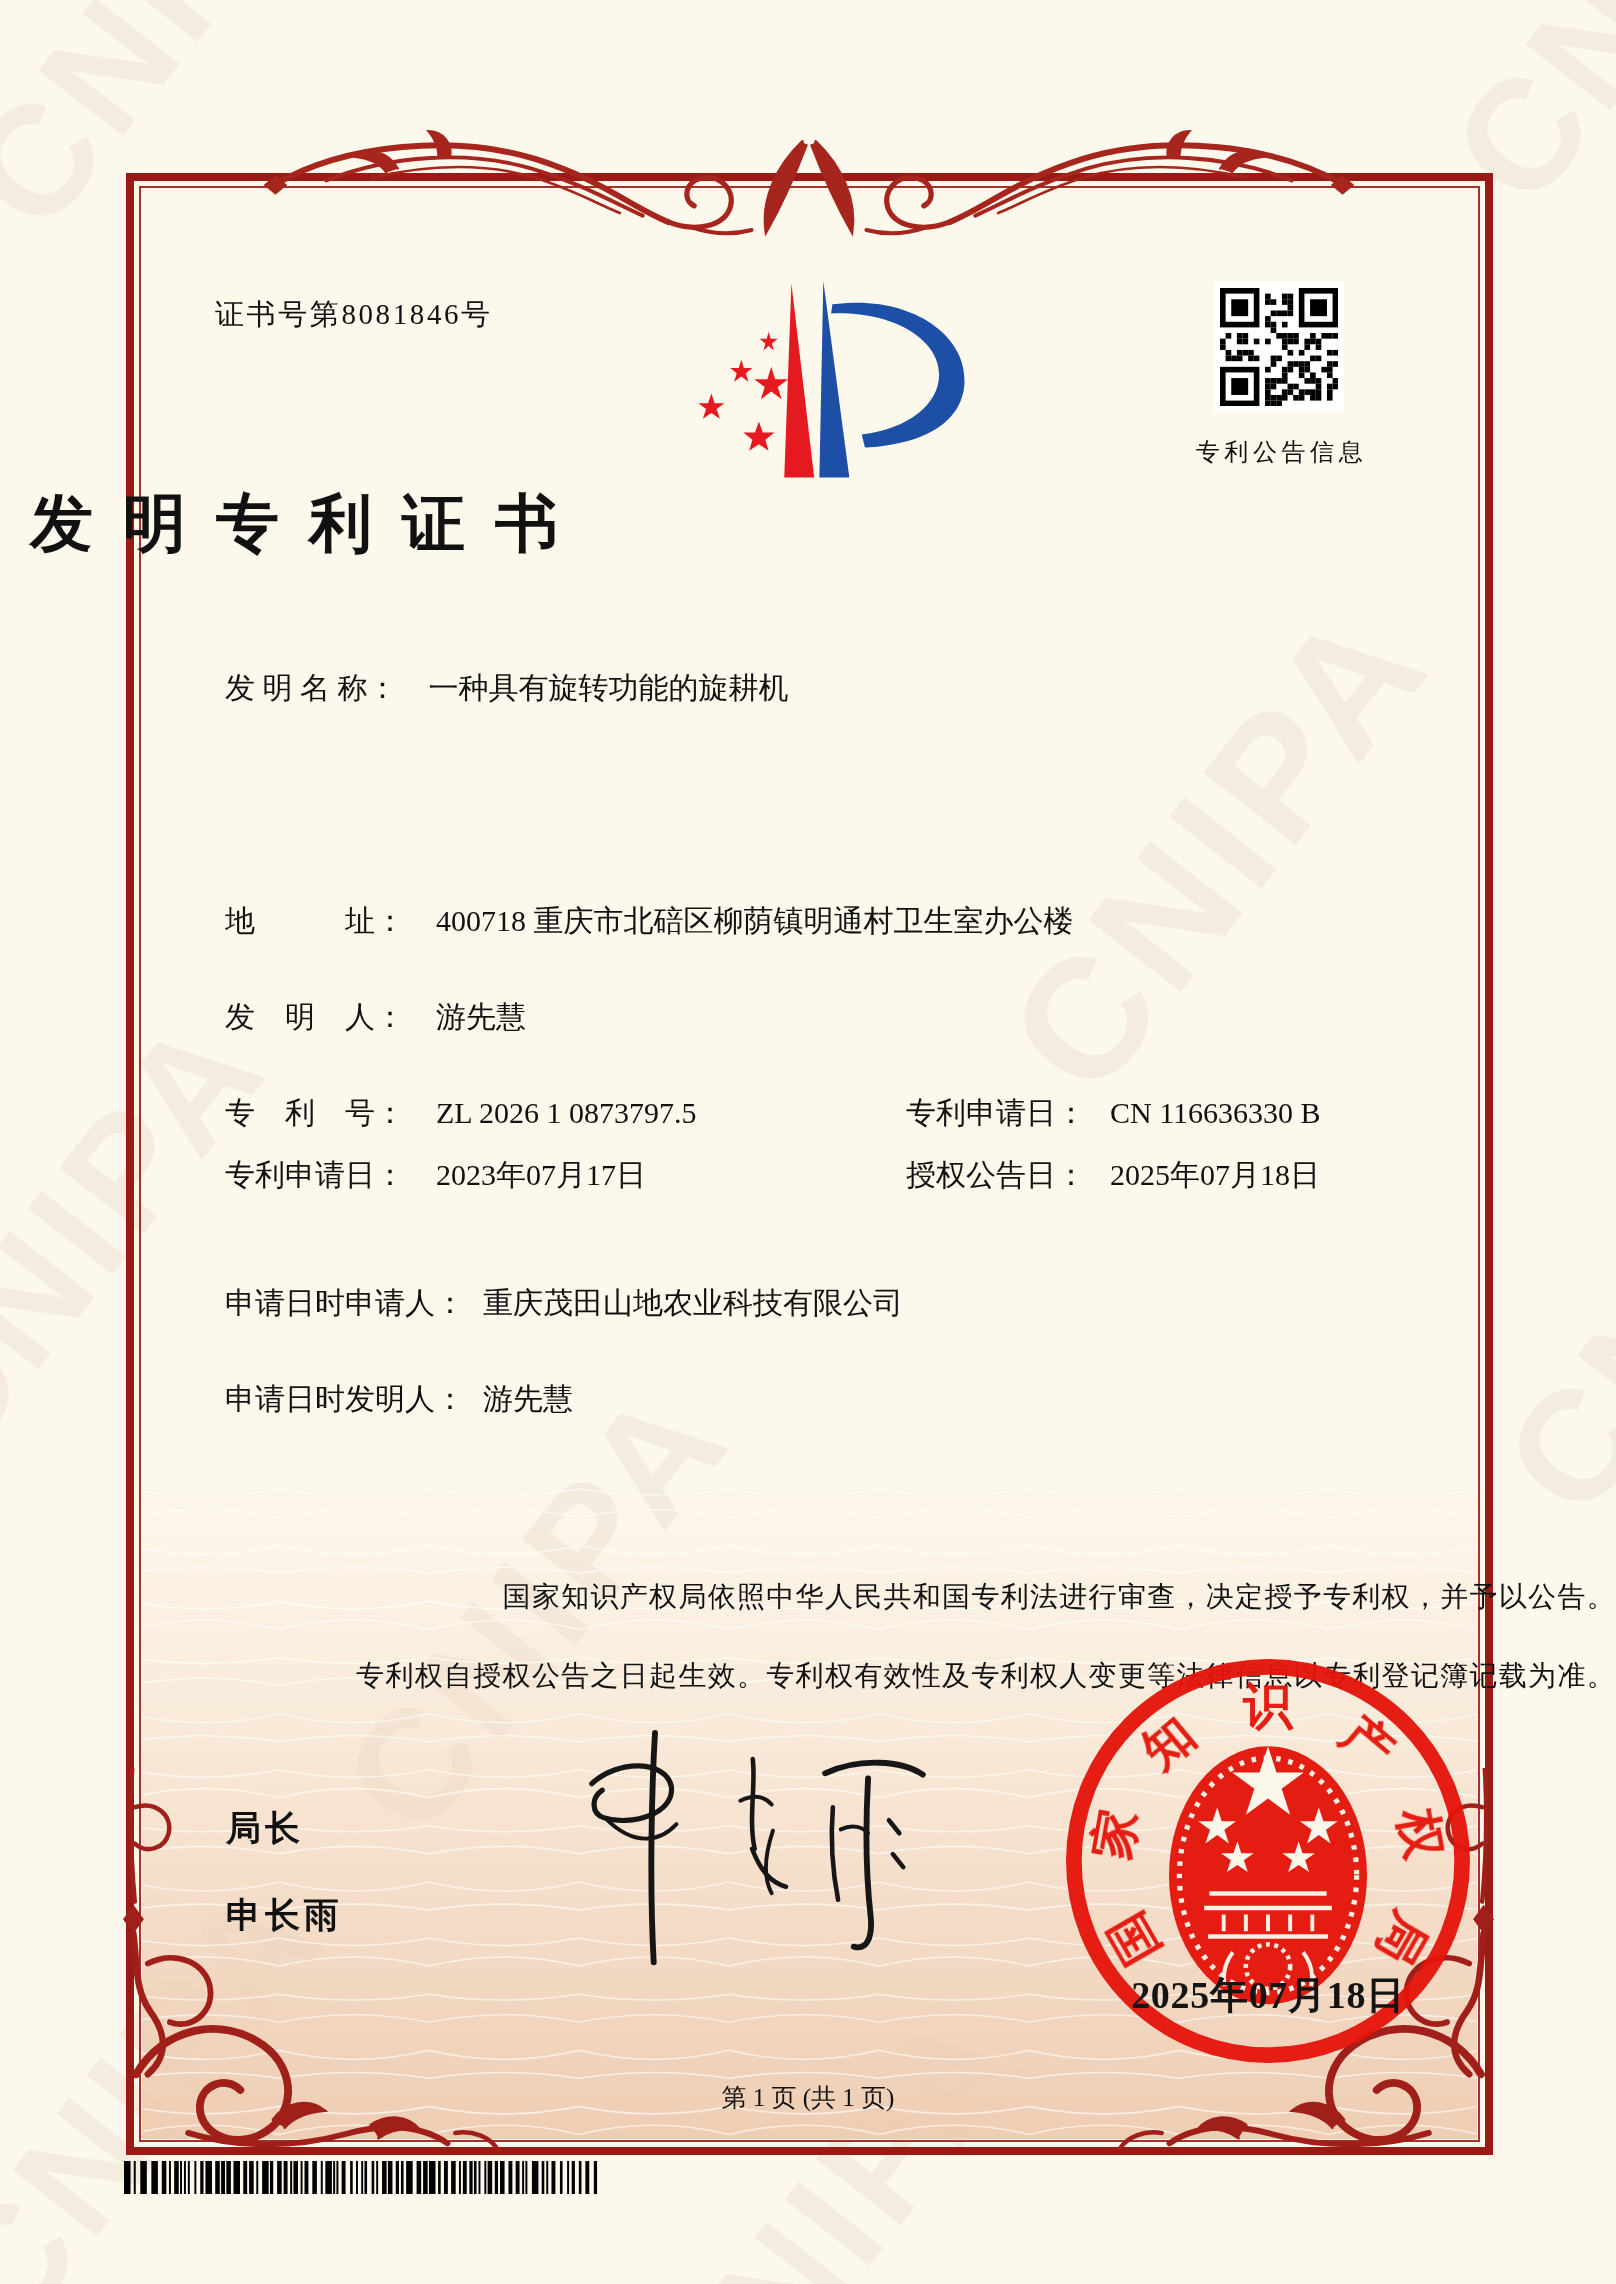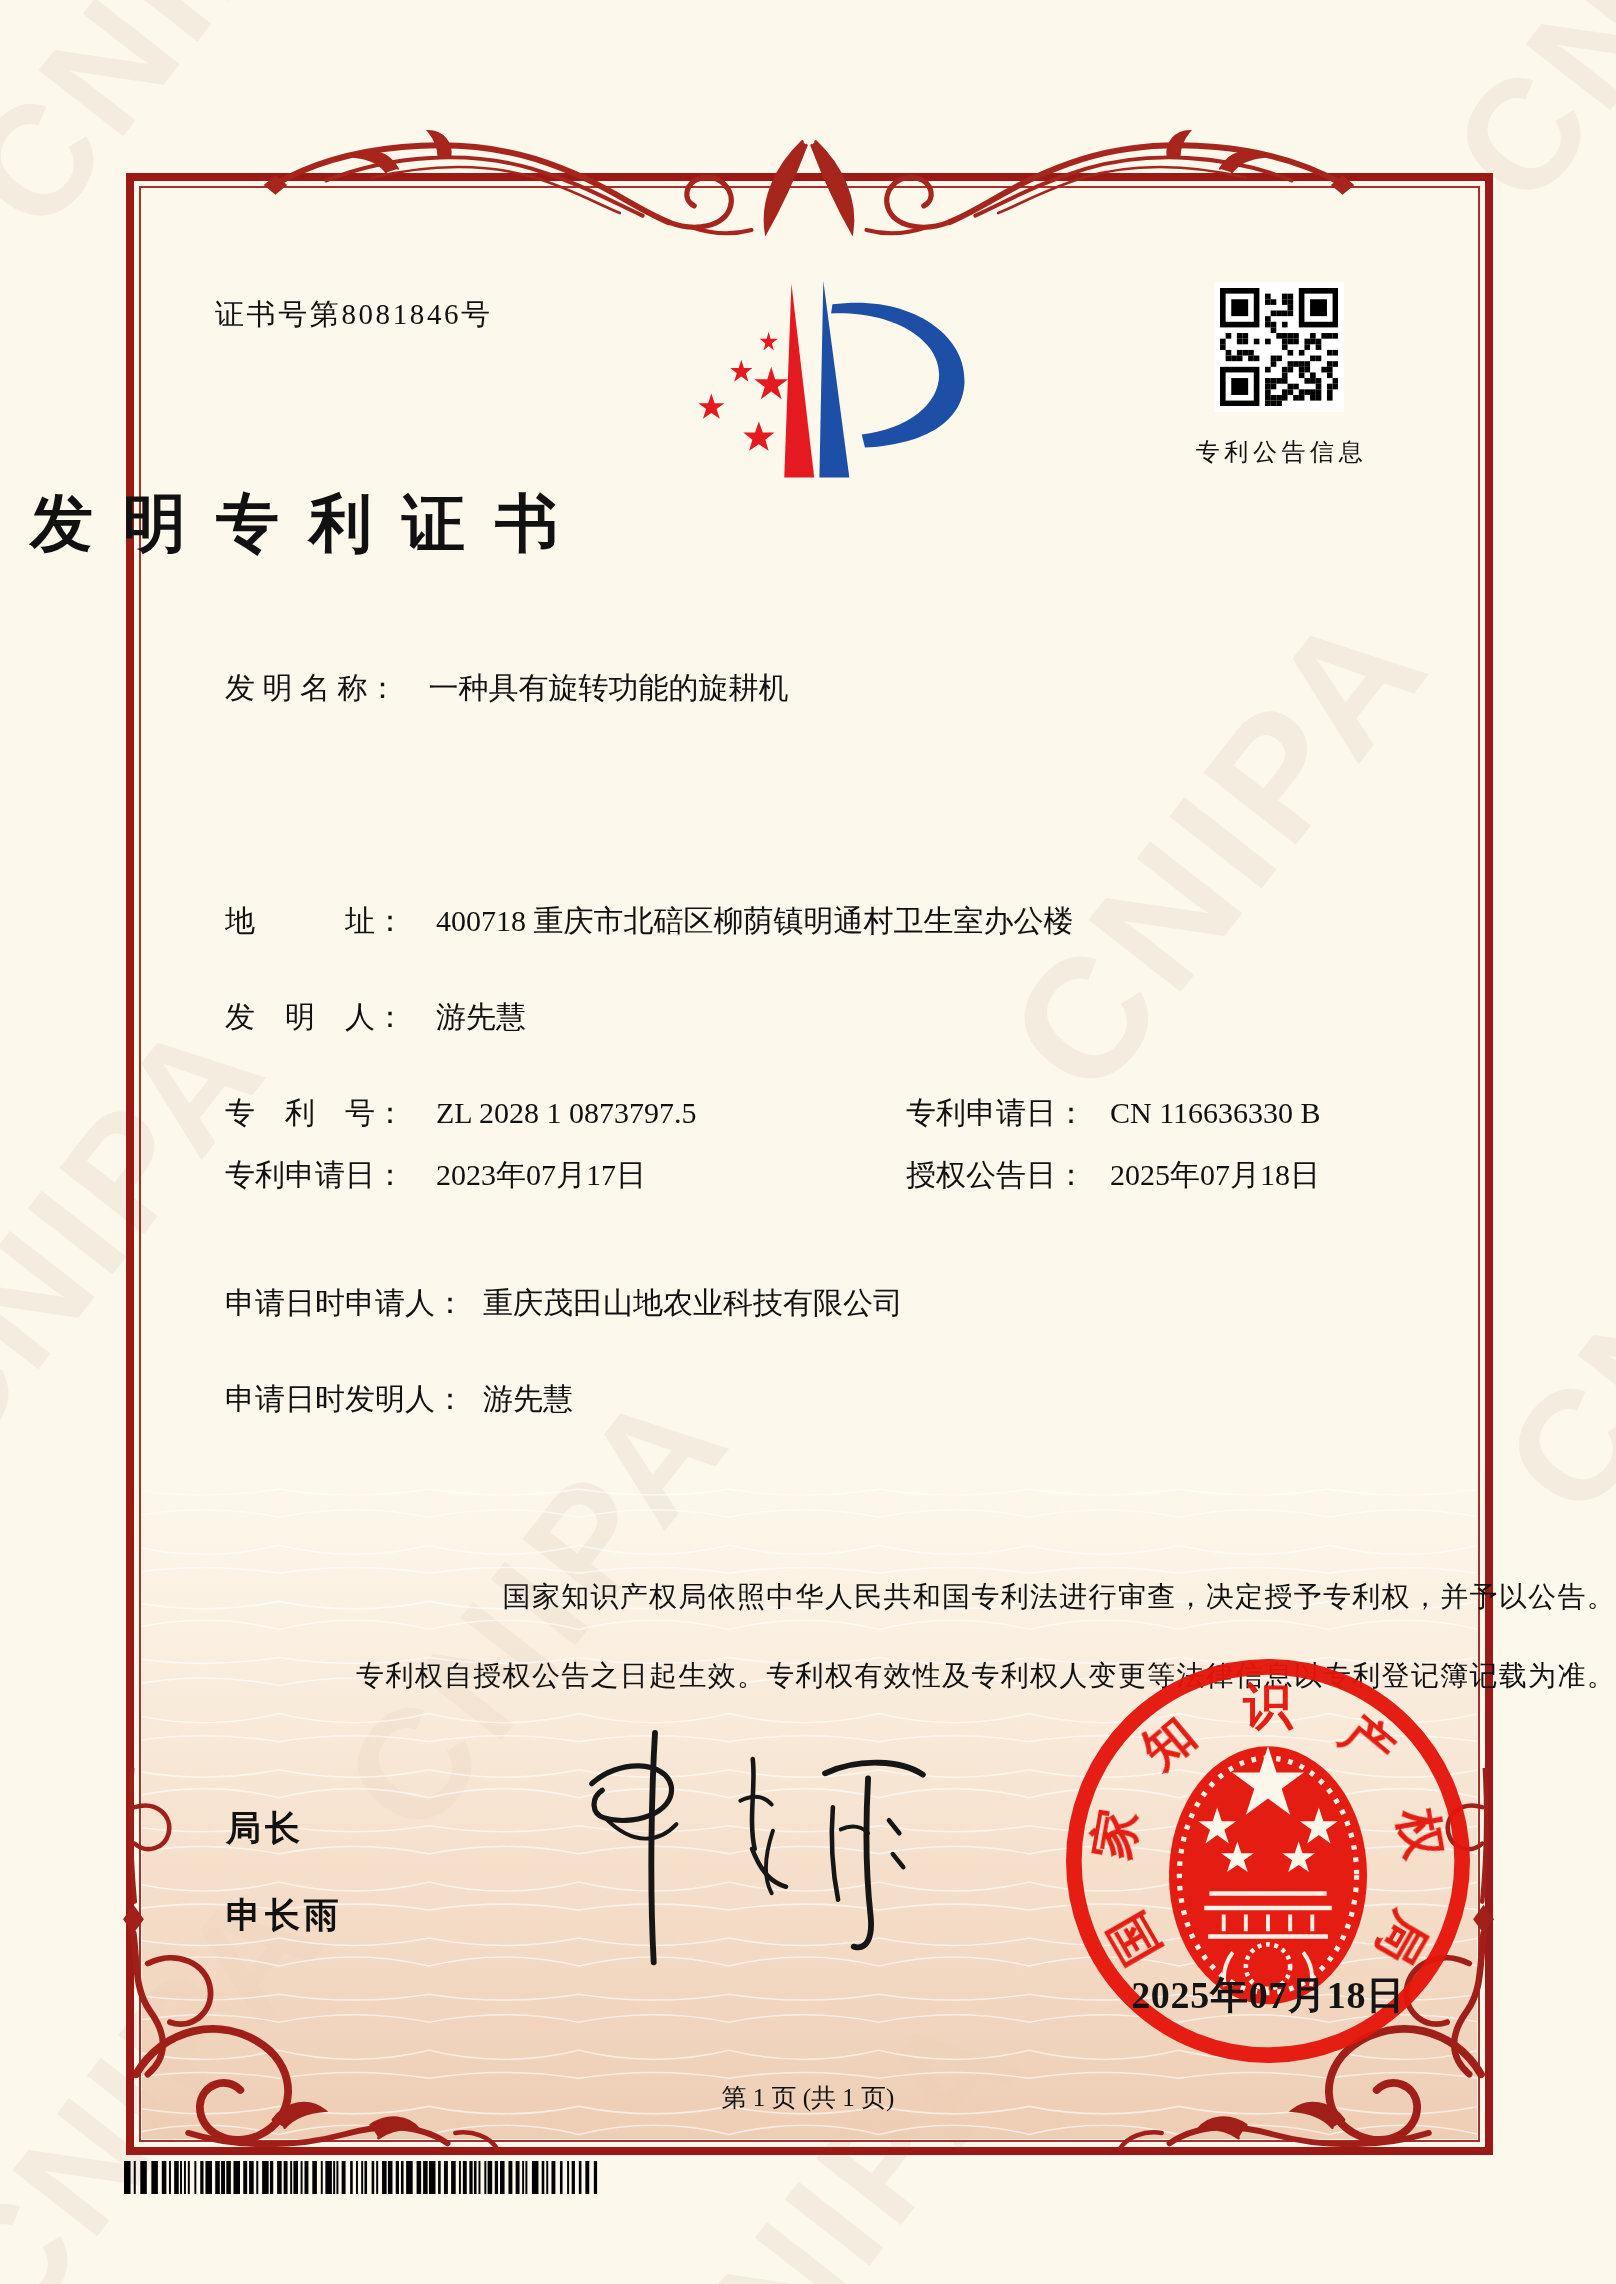--- a/index.html
+++ b/index.html
@@ -333,21 +333,21 @@
   <div class="row r1">
     <span class="lbl">发 明 名 称：</span><span class="val">一种具有旋转功能的旋耕机</span>
   </div>
   <div class="row r3">
     <span class="lbl">地　　　址：</span><span class="val">400718 重庆市北碚区柳荫镇明通村卫生室办公楼</span>
   </div>
   <div class="row r4">
     <span class="lbl">发　明　人：</span><span class="val">游先慧</span>
   </div>
   <div class="row r5">
-    <span class="lbl">专　利　号：</span><span class="val">ZL 2028 1 0873797.5</span>
+    <span class="lbl">专　利　号：</span><span class="val">ZL 2026 1 0873797.5</span>
   </div>
   <div class="row r5 col2">
     <span class="lbl">专利申请日：</span><span class="val">CN 116636330 B</span>
   </div>
   <div class="row r6">
     <span class="lbl">专利申请日：</span><span class="val">2023年07月17日</span>
   </div>
   <div class="row r6 col2">
     <span class="lbl">授权公告日：</span><span class="val">2025年07月18日</span>
   </div>

